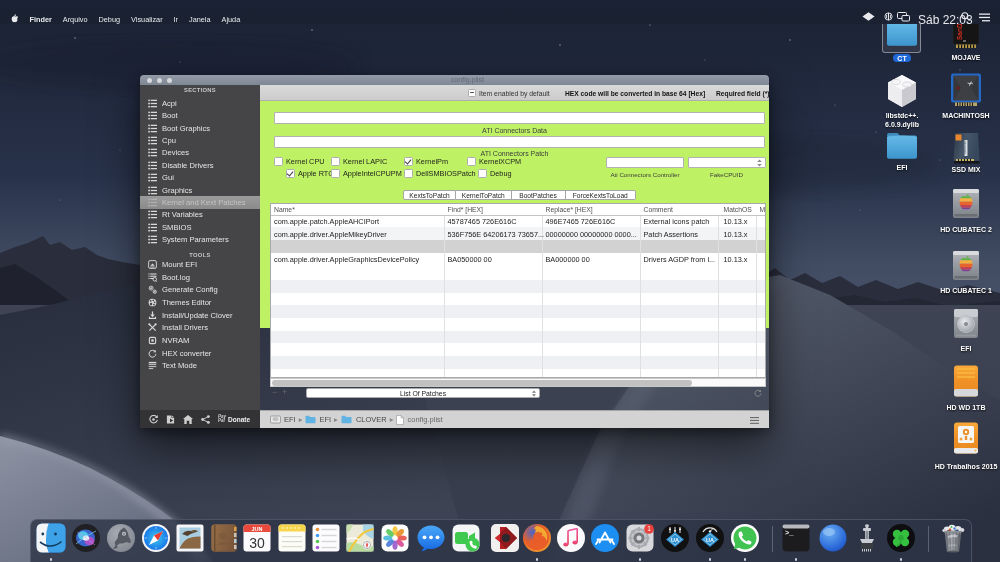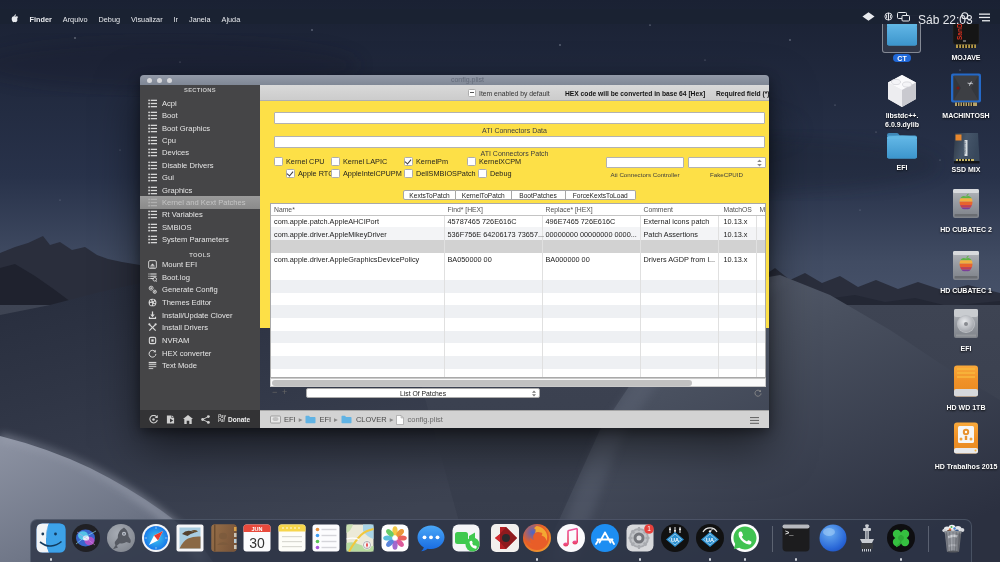--- a/index.html
+++ b/index.html
@@ -16,21 +16,21 @@
 #win{position:absolute;left:140px;top:75px;width:629px;height:353px;border-radius:4px 4px 4px 4px;box-shadow:0 20px 45px rgba(0,0,0,0.55),0 4px 12px rgba(0,0,0,0.4);z-index:10;}
 #titlebar{position:absolute;left:0;top:0;width:629px;height:10px;border-radius:4px 4px 0 0;background:linear-gradient(#939aa8,#7f8795);}
 #titlebar .dot{position:absolute;top:2.5px;width:5px;height:5px;border-radius:50%;background:#d7d8db;}
 #wtitle{position:absolute;left:13px;top:1px;width:100%;text-align:center;font-size:7px;color:#646b7a;}
 #sidebar{position:absolute;left:0;top:10px;width:120px;height:325px;background:#454547;overflow:hidden;}
 .shead{color:#c6c6c6;font-size:5.8px;font-weight:bold;letter-spacing:0.3px;text-align:center;position:absolute;width:100%;}
 .sitem{position:absolute;left:0;width:120px;height:12.4px;color:#e6e6e6;font-size:7.6px;display:flex;align-items:center;}
 .sitem .ic{width:9px;height:9px;margin-left:8px;margin-right:5px;flex:none;}
 .sitem.sel{background:linear-gradient(#9b9b9b,#8a8a8a);color:#c4c4c4;}
 #sidebot{position:absolute;left:0;top:335px;width:120px;height:18px;background:#333335;display:flex;align-items:center;}
-#main{position:absolute;left:120px;top:10px;width:509px;height:243px;background:#fde047;}
+#main{position:absolute;left:120px;top:10px;width:509px;height:243px;background:#bef264;}
 #mainhdr{position:absolute;left:0;top:0;width:509px;height:14.5px;background:linear-gradient(#d9d9d9,#cccccc);border-bottom:1px solid #b0b0b0;}
 #pathbar{position:absolute;left:120px;top:335px;width:509px;height:18px;background:#d3d3d3;border-top:1px solid #a5a5a5;box-sizing:border-box;display:flex;align-items:center;font-size:7.5px;color:#4a4a4a;}
 .field{position:absolute;background:#fff;border:1px solid #b2b2b2;border-radius:1px;box-sizing:border-box;}
 .lbl{position:absolute;font-size:7px;color:#3d3d3d;white-space:nowrap;}
 .cb{position:absolute;display:flex;align-items:center;font-size:7.3px;color:#1e1e1e;white-space:nowrap;}
 .cb .box{width:7px;height:7px;background:#fff;border:1px solid #adadad;border-radius:1.5px;margin-right:3px;position:relative;flex:none;}
 .cb .box.ck:after{content:"";position:absolute;left:1px;top:0px;width:3px;height:5px;border:solid #3c3c3c;border-width:0 1.4px 1.4px 0;transform:rotate(40deg);}
 
 #tabs{position:absolute;left:143px;top:105px;height:10px;display:flex;font-size:6.6px;color:#222;}
 #tabs .tab{background:#fff;border:1px solid #a6a6a6;border-left:none;display:flex;align-items:center;justify-content:center;box-sizing:border-box;}

